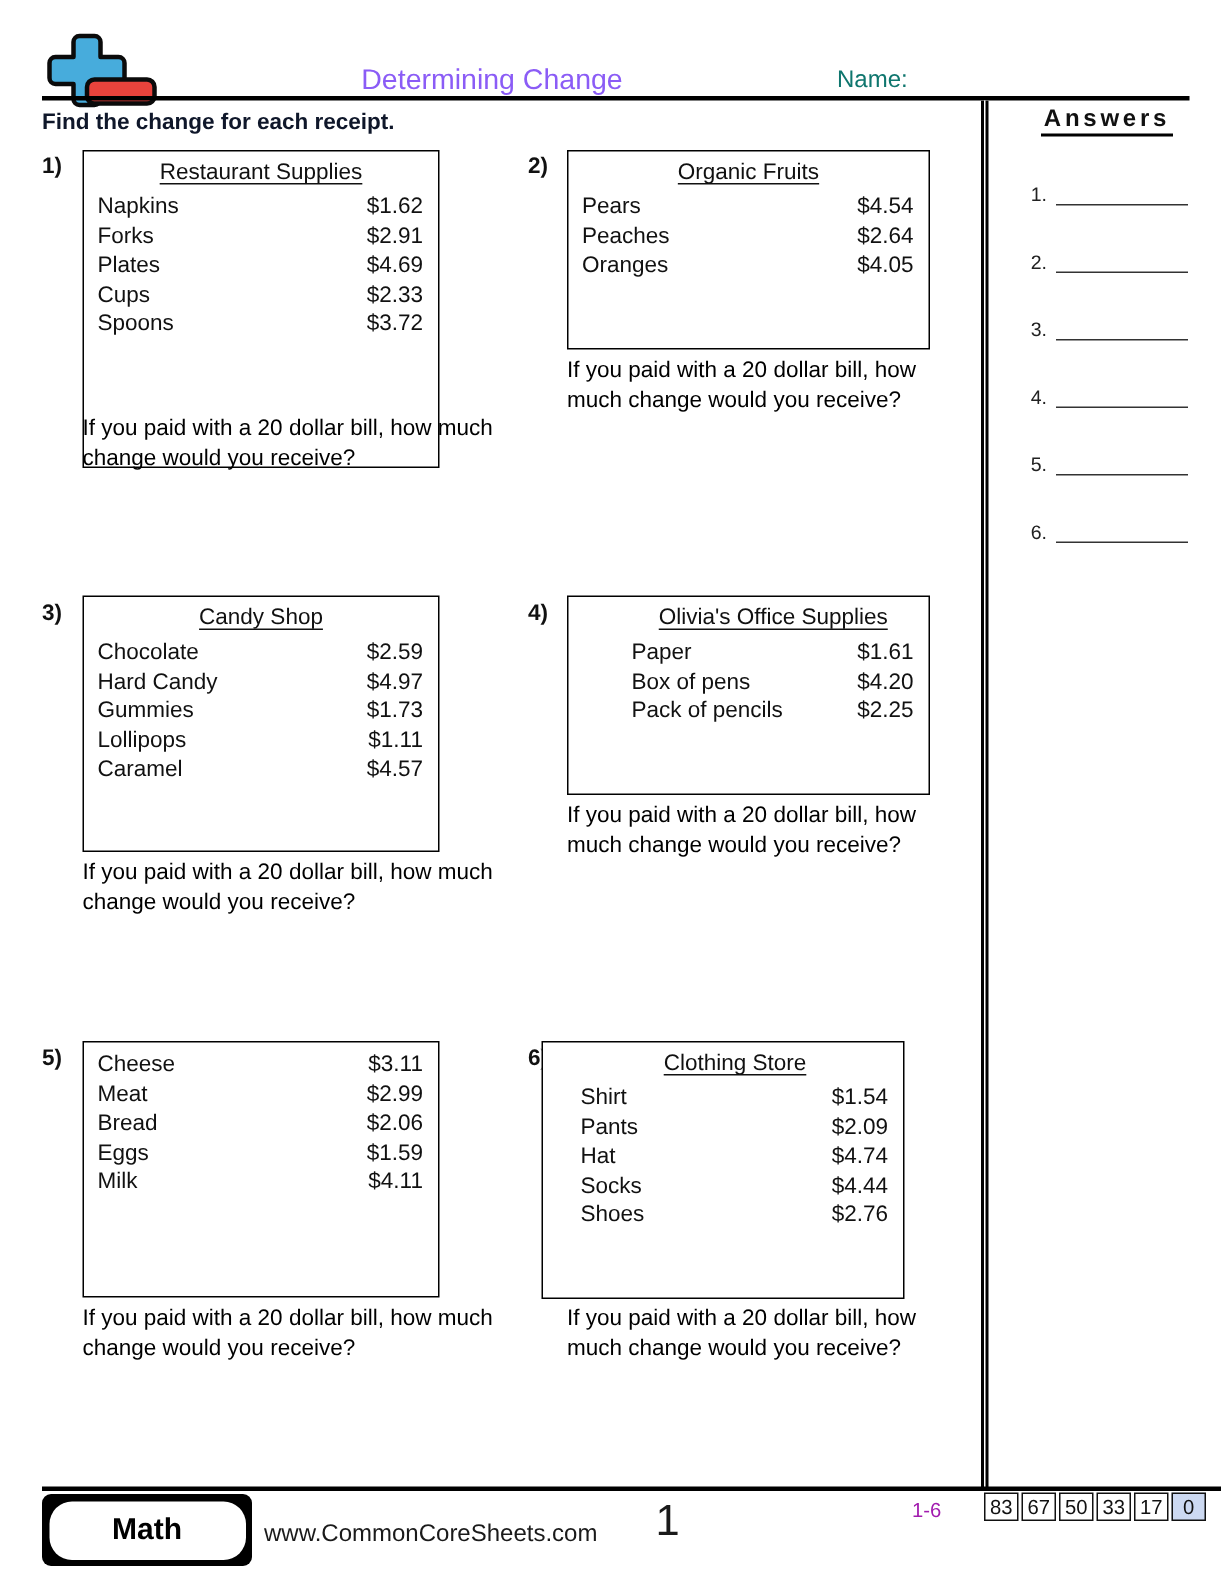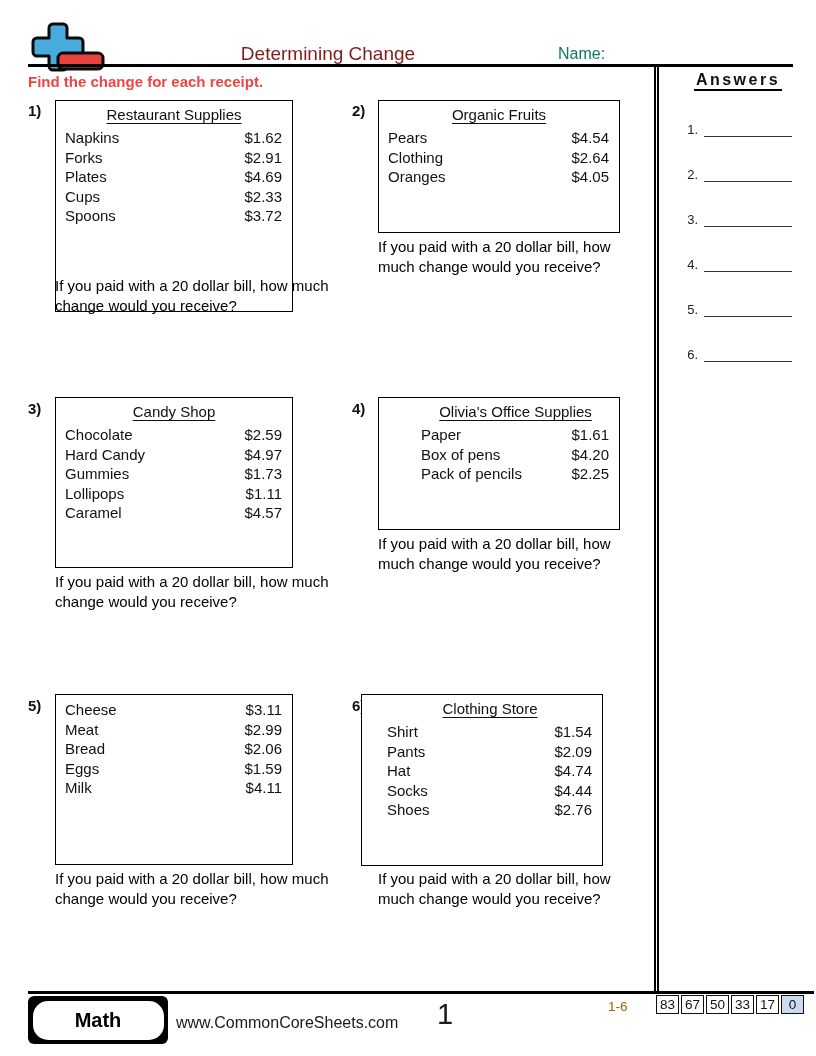--- a/index.html
+++ b/index.html
@@ -4,24 +4,24 @@
 <style>
   html,body{margin:0;padding:0;}
   body{
     width:816px;height:1056px;position:relative;background:#ffffff;
     font-family:"Liberation Sans","DejaVu Sans",sans-serif;color:#111;
     overflow:hidden;
   }
   .abs{position:absolute;}
 
   
-  .page-title{font-size:19px;font-weight:500;text-align:center;color:#7f1d1d;}
+  .page-title{font-size:19px;font-weight:500;text-align:center;color:#8b5cf6;}
   .name-label{font-size:16px;color:#0f766e;text-align:center;}
   .header-rule{background:#000;height:3px;}
-  .instruction{font-size:15px;font-weight:700;color:#ef4444;}
+  .instruction{font-size:15px;font-weight:700;color:#0f172a;}
 
   
   .divider{width:1px;border-left:2px solid #000;border-right:2px solid #000;background:#fff;}
   .answers-heading{font-size:16px;font-weight:700;letter-spacing:2.5px;text-align:center;}
   .answers-heading span{border-bottom:2px solid #000;padding:0 2px 1px 2px;}
   .answer-slot{display:flex;align-items:flex-end;height:18px;}
   .answer-num{font-size:13px;width:22px;flex:0 0 22px;text-align:right;padding-right:6px;color:#222;}
   .answer-line{flex:1;border-bottom:1.5px solid #333;height:100%;}
 
   
@@ -34,21 +34,21 @@
   .item-price{text-align:right;}
   .question{font-size:15px;line-height:19.5px;color:#000;}
 
   
   .footer-rule{background:#000;height:3px;}
   .math-badge{background:#000;border-radius:6px;display:flex;align-items:center;justify-content:center;}
   .math-pill{background:#fff;border-radius:15px;width:calc(100% - 9px);height:calc(100% - 9px);
              display:flex;align-items:center;justify-content:center;font-size:20px;font-weight:700;color:#000;}
   .website{font-size:16px;color:#1a1a1a;}
   .page-number{font-size:29px;font-weight:400;color:#1a1a1a;}
-  .score-range{font-size:13.5px;color:#a16207;}
+  .score-range{font-size:13.5px;color:#a21caf;}
   .score-row{display:flex;gap:2px;}
   .score-cell{width:21px;height:17px;border:1.5px solid #111;font-size:13.5px;
               display:flex;align-items:center;justify-content:center;background:#fff;}
 </style>
 </head>
 <body>
 
 <svg class="abs" style="left:29px;top:20px;" width="78" height="52" viewBox="0 0 78 52">
   <path d="M20,8 a4,4 0 0 1 4,-4 h10 a4,4 0 0 1 4,4 v10 h12 a4,4 0 0 1 4,4 v10 a4,4 0 0 1 -4,4 h-12 v10 a4,4 0 0 1 -4,4 h-10 a4,4 0 0 1 -4,-4 v-10 h-12 a4,4 0 0 1 -4,-4 v-10 a4,4 0 0 1 4,-4 h12 z" fill="#47ACDC" stroke="#0b0b0b" stroke-width="3" stroke-linejoin="round"></path>
   <rect x="29" y="33" width="45" height="16" rx="5" fill="#E8433C" stroke="#0b0b0b" stroke-width="3"></rect>
@@ -123,21 +123,21 @@
 
 <div class="abs prob-num" style="left:352px;top:102px;">2)</div>
 <div class="abs receipt" style="left:378px;top:100px;width:242px;height:133px;">
   <div class="receipt-title">Organic Fruits</div>
   <div class="receipt-items">
     <div class="receipt-row">
       <span class="item-name">Pears</span>
       <span class="item-price">$4.54</span>
     </div>
     <div class="receipt-row">
-      <span class="item-name">Clothing</span>
+      <span class="item-name">Peaches</span>
       <span class="item-price">$2.64</span>
     </div>
     <div class="receipt-row">
       <span class="item-name">Oranges</span>
       <span class="item-price">$4.05</span>
     </div>
   </div>
 </div>
 <div class="abs question" style="left:378px;top:237px;width:262px;">If you paid with a 20 dollar bill, how much change would you receive?</div>
 

